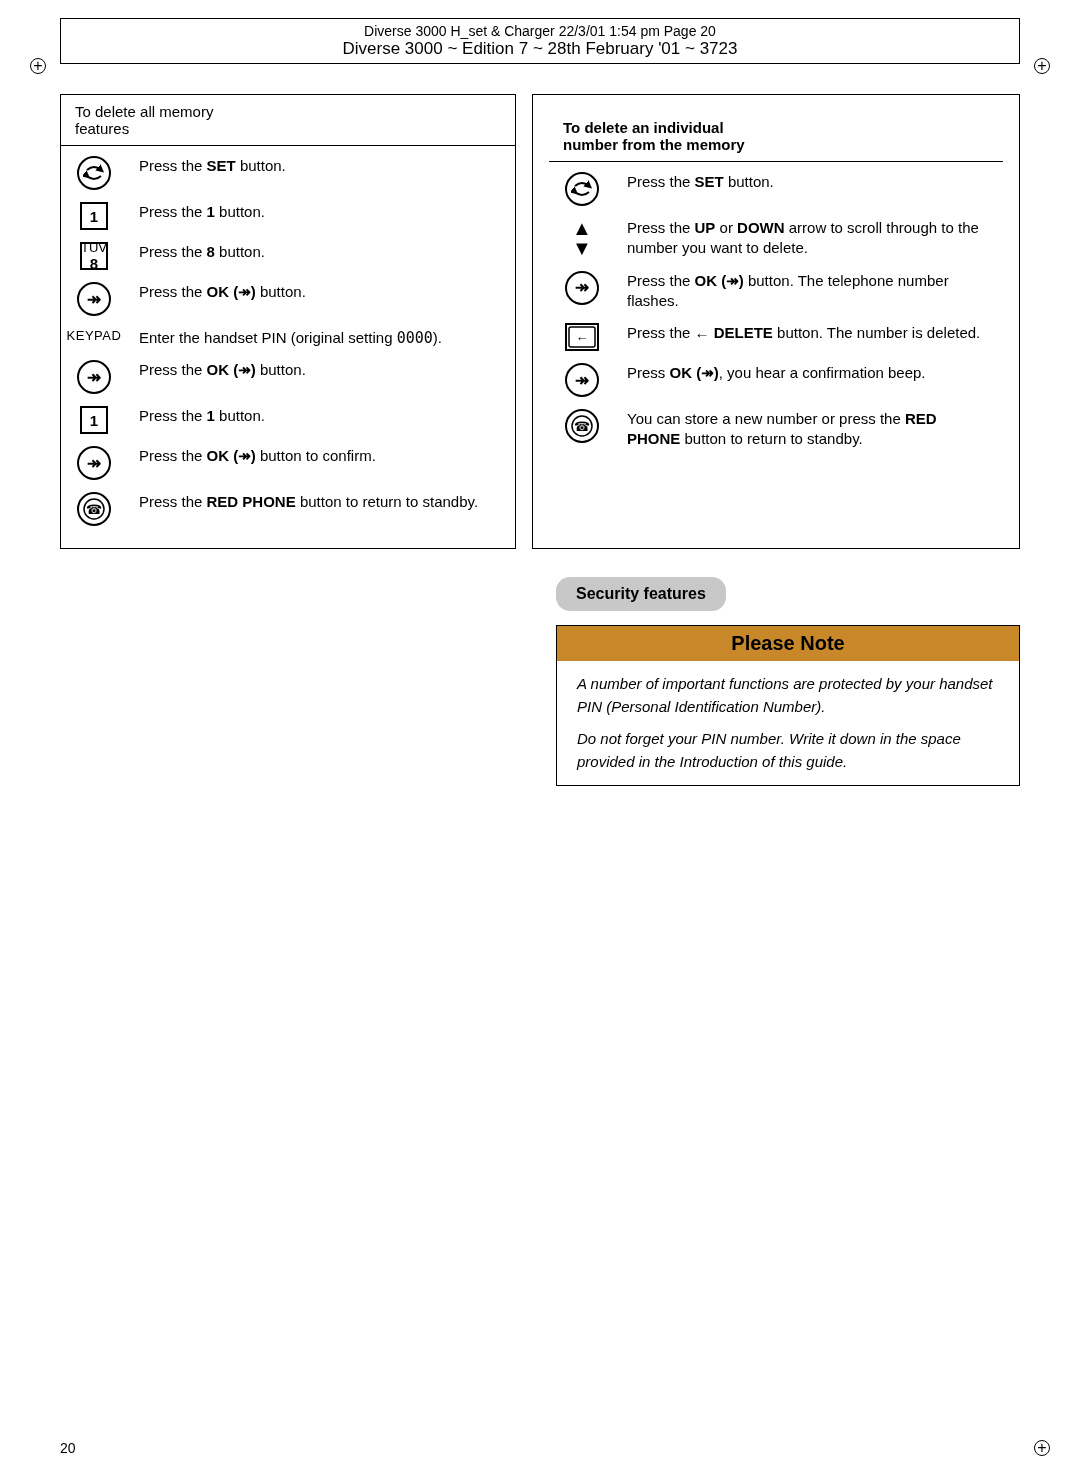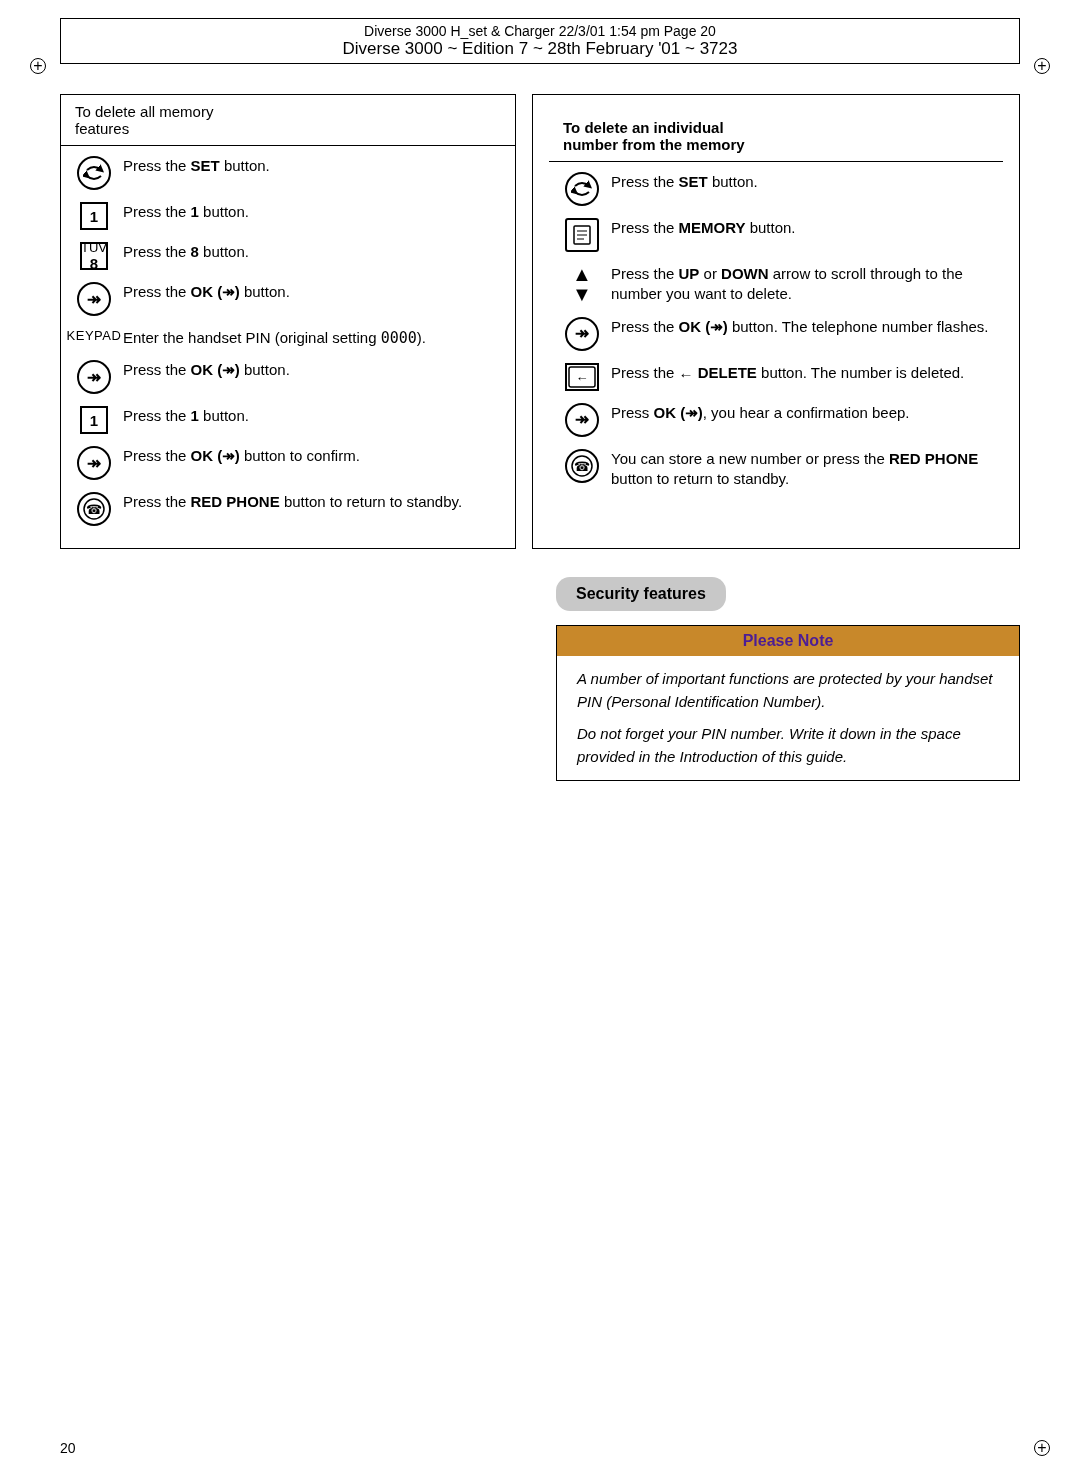--- a/index.html
+++ b/index.html
@@ -72,21 +72,21 @@
 
     
     .steps {
       padding: 10px 14px;
     }
 
     .step-row {
       display: flex;
       align-items: flex-start;
       margin-bottom: 12px;
-      gap: 10px;
+      gap: 26px;
     }
 
     .step-icon {
       min-width: 38px;
       width: 38px;
       display: flex;
       align-items: center;
       justify-content: center;
       flex-shrink: 0;
     }
@@ -203,24 +203,24 @@
     }
 
     .please-note-box {
       border: 1.5px solid #000;
       padding: 0;
       width: 100%;
     }
 
     .please-note-header {
       background: #c8882a;
-      color: #4c1d95;
+      color: #000000;
       text-align: center;
       font-weight: bold;
-      font-size: 16px;
+      font-size: 20px;
       padding: 6px 0;
     }
 
     .please-note-body {
       padding: 12px 20px;
       font-style: italic;
       font-size: 15px;
       line-height: 1.5;
     }
 
@@ -406,35 +406,20 @@
                   </marker>
                 </defs>
               </svg>
             </div>
           </div>
           <div class="step-text">
             Press the <strong>SET</strong> button.
           </div>
         </div>
 
-        <div class="step-row">
-          <div class="step-icon">
-            <div class="icon-memory">
-              <svg width="22" height="22" viewBox="0 0 22 22" xmlns="http://www.w3.org/2000/svg">
-                <rect x="3" y="2" width="16" height="18" rx="1" fill="#fff" stroke="#000" stroke-width="1.5"></rect>
-                <line x1="6" y1="7" x2="16" y2="7" stroke="#000" stroke-width="1"></line>
-                <line x1="6" y1="11" x2="16" y2="11" stroke="#000" stroke-width="1"></line>
-                <line x1="6" y1="15" x2="13" y2="15" stroke="#000" stroke-width="1"></line>
-              </svg>
-            </div>
-          </div>
-          <div class="step-text">
-            Press the <strong>MEMORY</strong> button.
-          </div>
-        </div>
 
         <div class="step-row">
           <div class="step-icon">
             <div class="icon-updown">
               <span>▲</span>
               <span>▼</span>
             </div>
           </div>
           <div class="step-text">
             Press the <strong>UP</strong> or <strong>DOWN</strong> arrow to scroll through to the number you want to delete.

